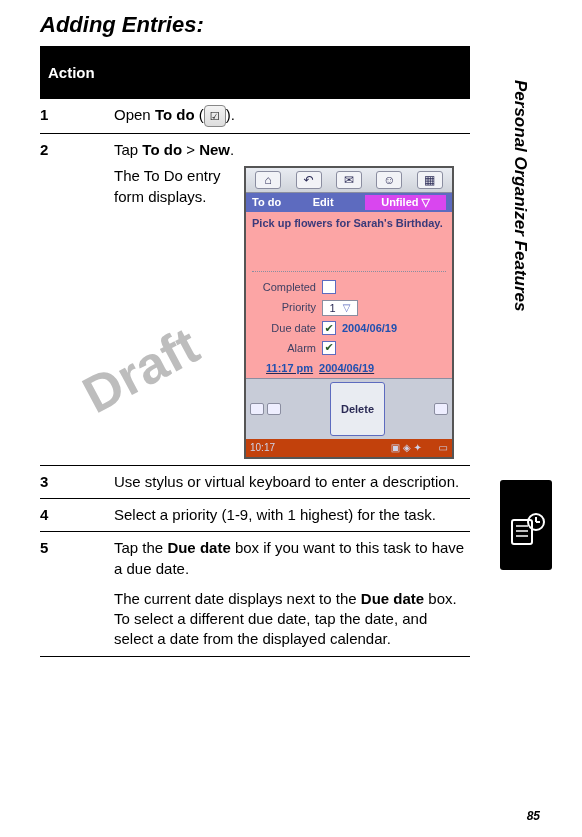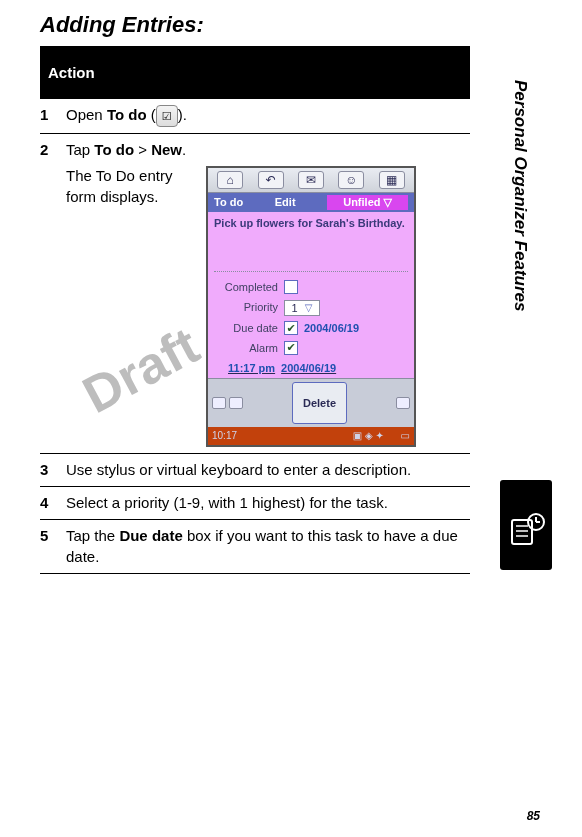--- a/index.html
+++ b/index.html
@@ -33,23 +33,23 @@
     border-bottom: 1px solid #000;
     padding: 6px 4px 6px 0;
     font-size: 15px;
     line-height: 1.35;
   }
   .step-num {
     width: 26px;
     font-weight: bold;
     flex: none;
   }
-  .step-body { flex: 1; }
+  .step-body { flex: 1; margin-left: 48px; }
   .bold { font-weight: bold; }
-  .step2-wrap { display: flex; gap: 10px; }
+  .step2-wrap { display: flex; }
   .step2-text { width: 130px; }
   .step2-img { flex: 1; }
   .todo-icon-sm {
     display: inline-flex;
     width: 22px; height: 22px;
     border: 1px solid #888;
     border-radius: 4px;
     background: linear-gradient(#f4f4f4,#ddd);
     vertical-align: middle;
     align-items: center; justify-content: center;
@@ -135,21 +135,21 @@
     padding: 2px 6px;
     font-weight: bold;
     font-size: 11px;
   }
   .pda-menubar .unfiled {
     background: #d946ef;
     border-radius: 0;
     padding: 0 16px;
   }
   .pda-body {
-    background: #f0abfc;
+    background: #fca5a5;
     padding: 4px 6px 2px 6px;
   }
   .pda-desc {
     font-weight: bold;
     color: #3a3a7a;
     min-height: 56px;
     border-bottom: 1px dotted #8a8da0;
     margin-bottom: 8px;
   }
   .pda-field {
@@ -184,21 +184,21 @@
     justify-content: space-between;
     align-items: center;
     background: #c8ccd8;
     border-top: 1px solid #8a8da0;
     padding: 3px 4px;
   }
   .btn-del {
     border: 1px solid #5d6bbf;
     background: #e9ecf2;
     border-radius: 3px;
-    padding: 13px 10px;
+    padding: 19px 10px;
     font-weight: bold;
     font-size: 11px;
     color: #2a2a55;
   }
   .pda-status {
     background: #c2410c;
     color: #cfd3ea;
     font-size: 10px;
     padding: 2px 4px;
     display: flex;
@@ -308,20 +308,23 @@
   <div class="row">
     <div class="step-num">4</div>
     <div class="step-body">Select a priority (1-9, with 1 highest) for the task.</div>
   </div>
 
   <div class="row" style="border-bottom:1px solid #000;">
     <div class="step-num">5</div>
     <div class="step-body">
       <div>
         <span>Tap the </span><span class="bold">Due date</span><span> box if you want to this task to have a due date.</span>
+      </div>
+      <div style="margin-top:10px;">
+        <span>The current date displays next to the </span><span class="bold">Due date</span><span> box. To select a different due date, tap the date, and select a date from the displayed calendar.</span>
       </div>
     </div>
   </div>
 
 </div>
 
 <div class="watermark">Draft</div>
 
 <div class="sidebar-label">Personal Organizer Features</div>
 

